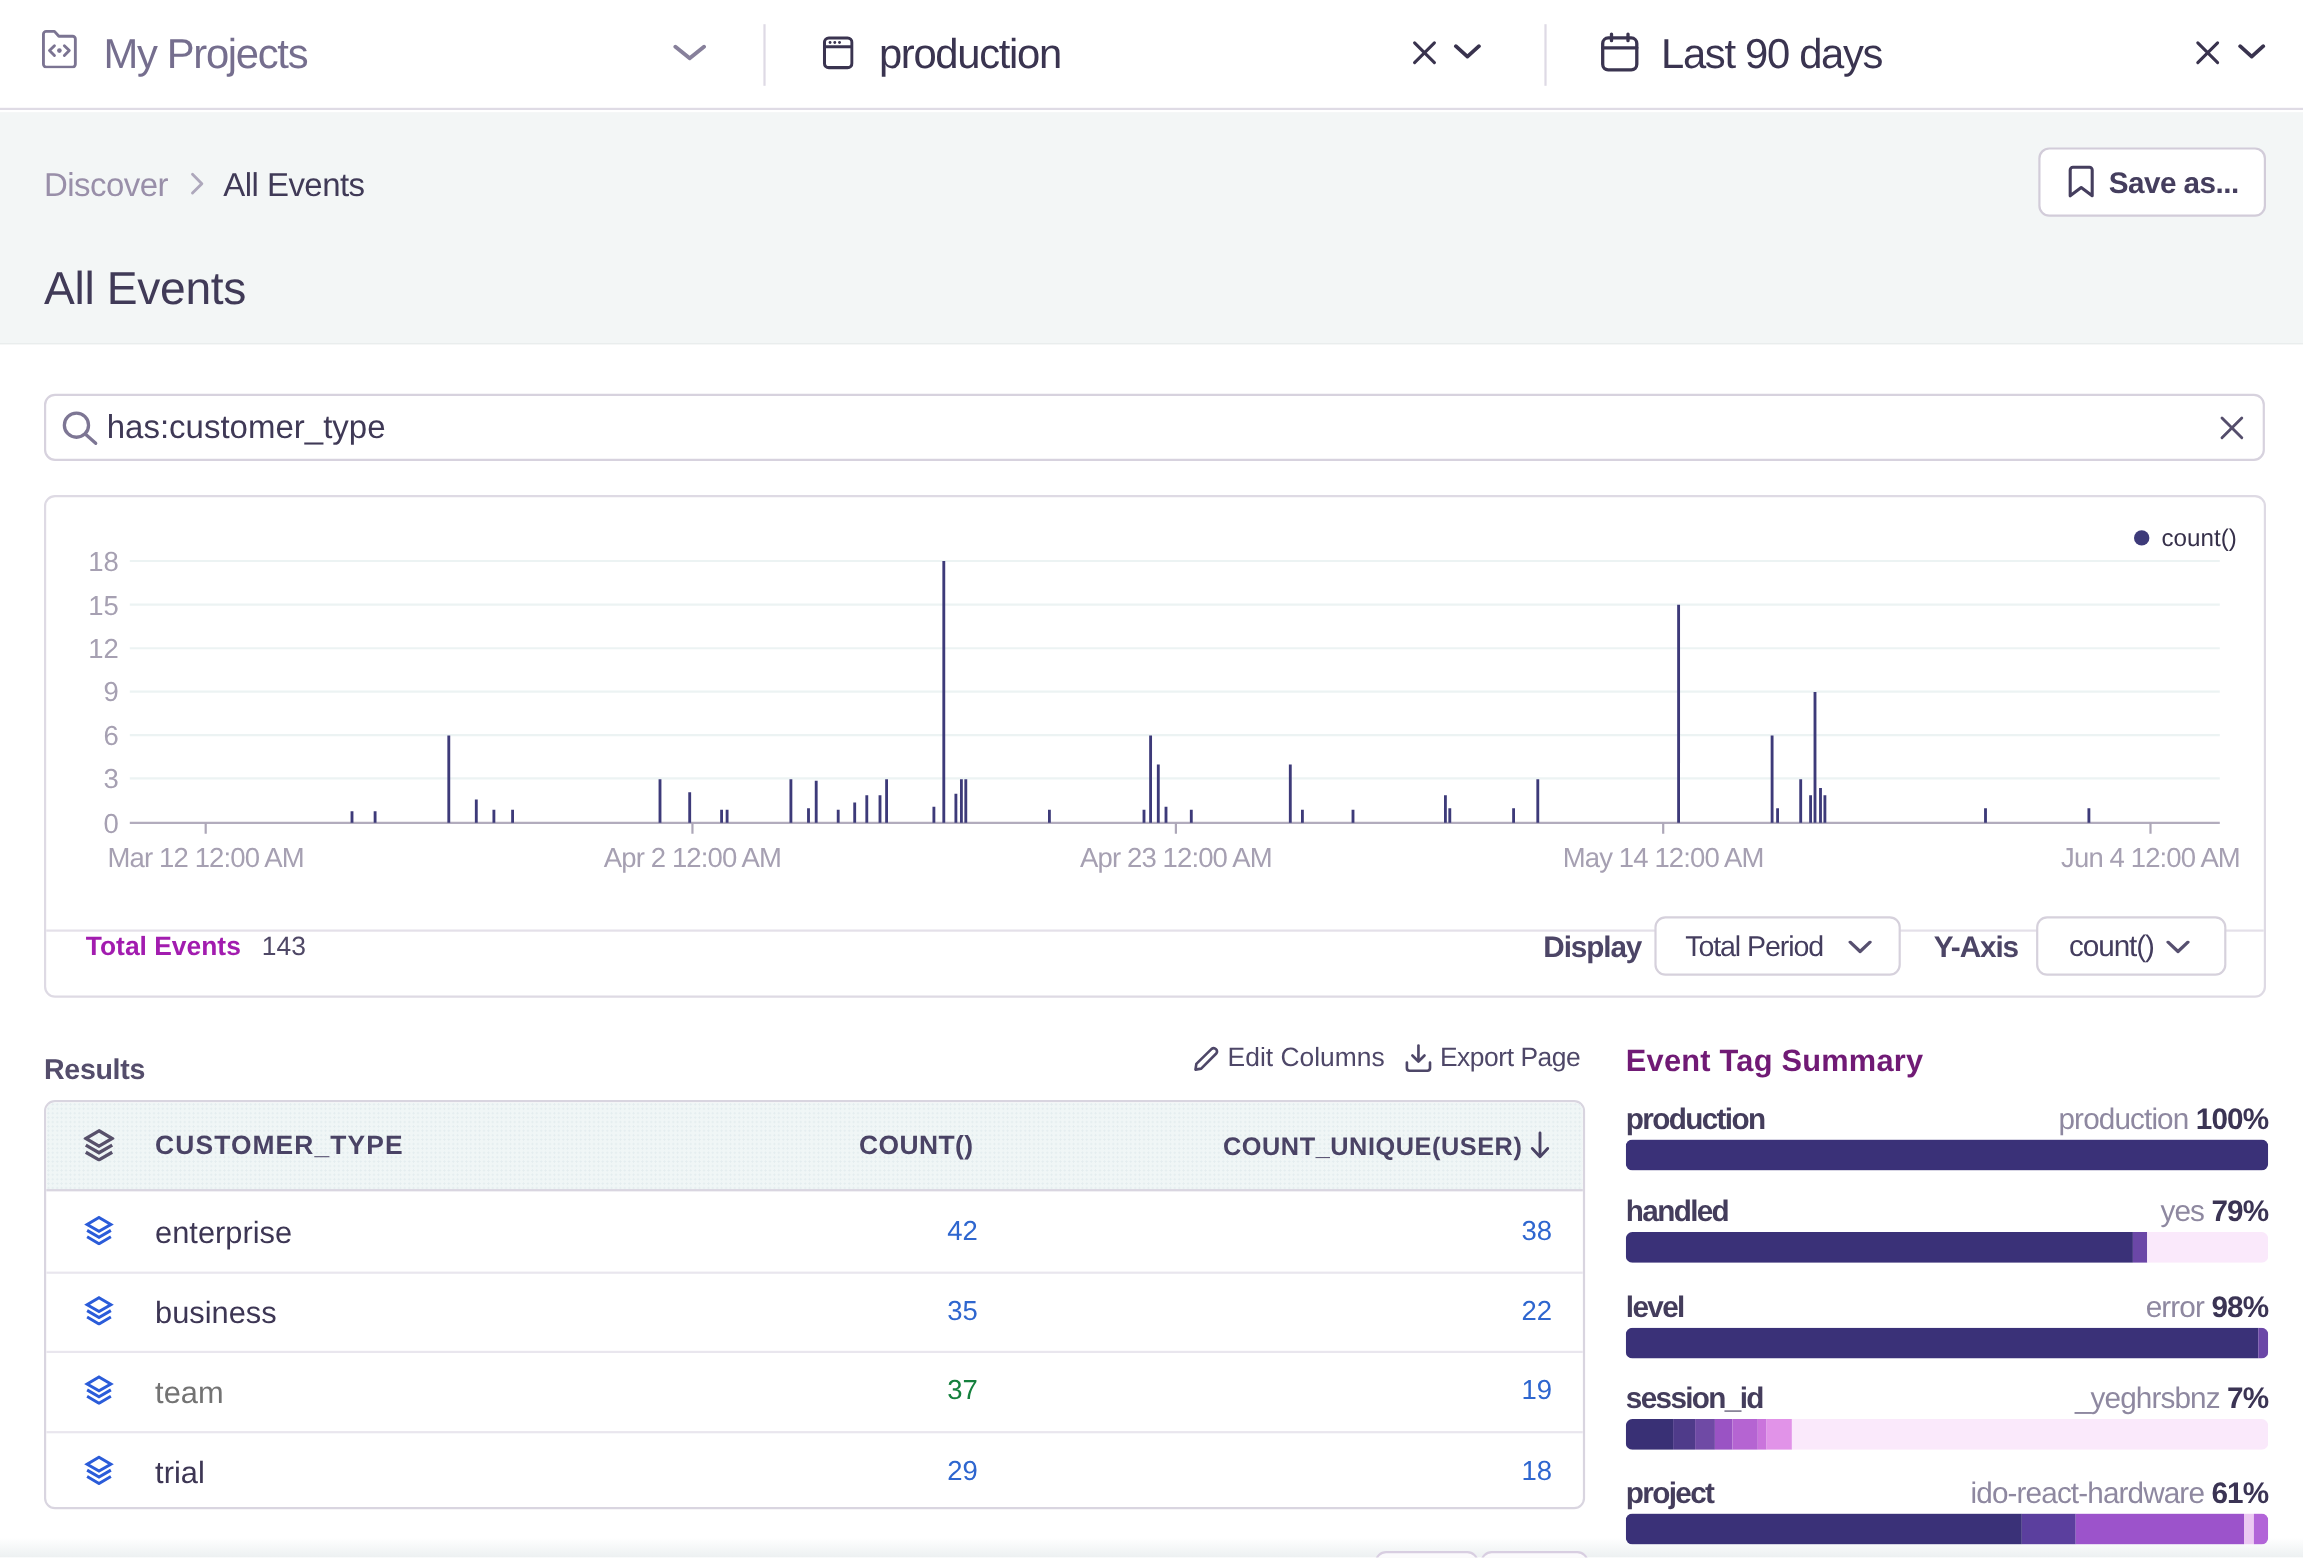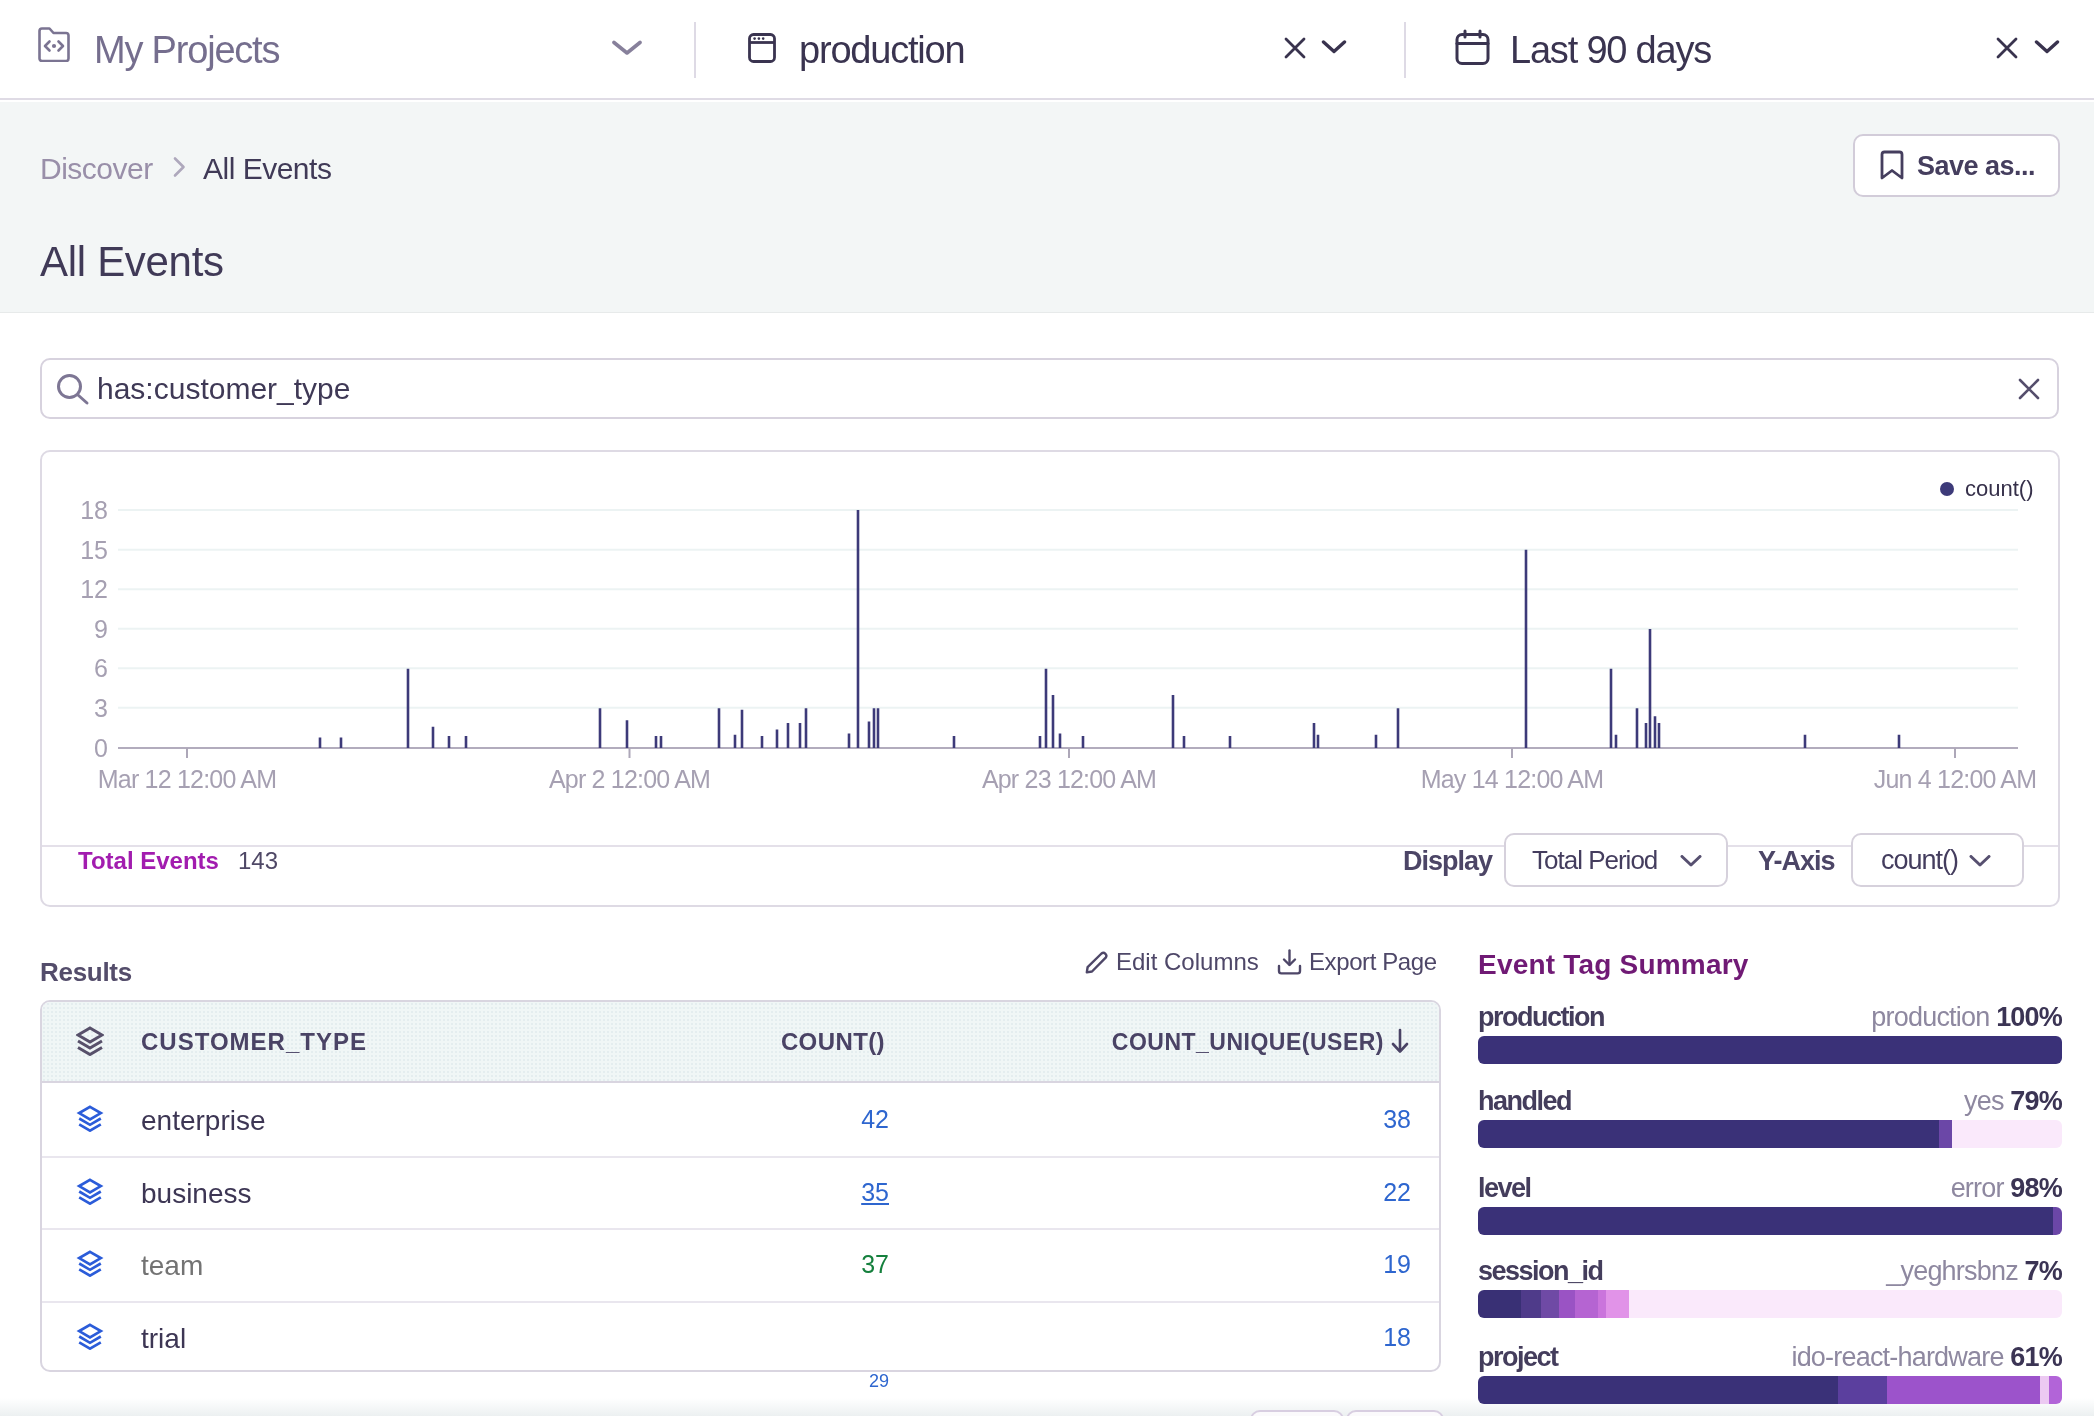--- a/index.html
+++ b/index.html
@@ -195,37 +195,37 @@
         </svg>
         <div class="abs" style="left:141px;top:1104px;height:34px;line-height:34px;font-size:28px;color:#3d3654;">enterprise</div>
         <div class="abs" style="left:685px;top:1105px;width:204px;height:28px;line-height:28px;font-size:25px;color:#2e66cf;text-align:right;">42</div>
         <div class="abs" style="left:1207px;top:1105px;width:204px;height:28px;line-height:28px;font-size:25px;color:#2e66cf;text-align:right;">38</div>
         <svg class="abs" style="left:76px;top:1178px" width="28" height="27" viewBox="0 0 28 30" fill="none" stroke="#2b5cd9" stroke-width="3" stroke-linejoin="miter">
           <path d="M14 2 L26 9 L14 16 L2 9 Z"></path>
           <path d="M2 15 L14 22 L26 15"></path>
           <path d="M2 21.5 L14 28.5 L26 21.5"></path>
         </svg>
         <div class="abs" style="left:141px;top:1177px;height:34px;line-height:34px;font-size:28px;color:#3d3654;">business</div>
-        <div class="abs" style="left:685px;top:1178px;width:204px;height:28px;line-height:28px;font-size:25px;color:#2e66cf;text-align:right;text-decoration:underline;">35</div>
+        <div class="abs" style="left:685px;top:1178px;width:204px;height:28px;line-height:28px;font-size:25px;color:#2e66cf;text-align:right;">35</div>
         <div class="abs" style="left:1207px;top:1178px;width:204px;height:28px;line-height:28px;font-size:25px;color:#2e66cf;text-align:right;">22</div>
         <svg class="abs" style="left:76px;top:1250px" width="28" height="27" viewBox="0 0 28 30" fill="none" stroke="#2b5cd9" stroke-width="3" stroke-linejoin="miter">
           <path d="M14 2 L26 9 L14 16 L2 9 Z"></path>
           <path d="M2 15 L14 22 L26 15"></path>
           <path d="M2 21.5 L14 28.5 L26 21.5"></path>
         </svg>
         <div class="abs" style="left:141px;top:1249px;height:34px;line-height:34px;font-size:28px;color:#737373;">team</div>
         <div class="abs" style="left:685px;top:1250px;width:204px;height:28px;line-height:28px;font-size:25px;color:#15803d;text-align:right;">37</div>
         <div class="abs" style="left:1207px;top:1250px;width:204px;height:28px;line-height:28px;font-size:25px;color:#2e66cf;text-align:right;">19</div>
         <svg class="abs" style="left:76px;top:1323px" width="28" height="27" viewBox="0 0 28 30" fill="none" stroke="#2b5cd9" stroke-width="3" stroke-linejoin="miter">
           <path d="M14 2 L26 9 L14 16 L2 9 Z"></path>
           <path d="M2 15 L14 22 L26 15"></path>
           <path d="M2 21.5 L14 28.5 L26 21.5"></path>
         </svg>
         <div class="abs" style="left:141px;top:1322px;height:34px;line-height:34px;font-size:28px;color:#3d3654;">trial</div>
-        <div class="abs" style="left:685px;top:1323px;width:204px;height:28px;line-height:28px;font-size:18px;color:#2e66cf;text-align:right;margin-top:44px;">29</div>
+        <div class="abs" style="left:685px;top:1323px;width:204px;height:28px;line-height:28px;font-size:25px;color:#2e66cf;text-align:right;">29</div>
         <div class="abs" style="left:1207px;top:1323px;width:204px;height:28px;line-height:28px;font-size:25px;color:#2e66cf;text-align:right;">18</div>
       </div>
     </div>
 
   <div class="abs" style="left:0;top:1398px;width:2094px;height:18px;background:linear-gradient(to bottom, rgba(238,242,243,0), #ecf0f1);"></div>
 
   <div class="abs" style="left:1250px;top:1410px;width:94px;height:30px;background:#fbfafc;border:2px solid #d8cee1;border-radius:10px 10px 0 0;"></div>
   <div class="abs" style="left:1346px;top:1410px;width:98px;height:30px;background:#fbfafc;border:2px solid #d8cee1;border-radius:10px 10px 0 0;"></div>
 
   <div class="abs" style="left:1478px;top:950px;height:30px;line-height:30px;font-size:28px;letter-spacing:0.2px;font-weight:bold;color:#701a75;">Event Tag Summary</div>

